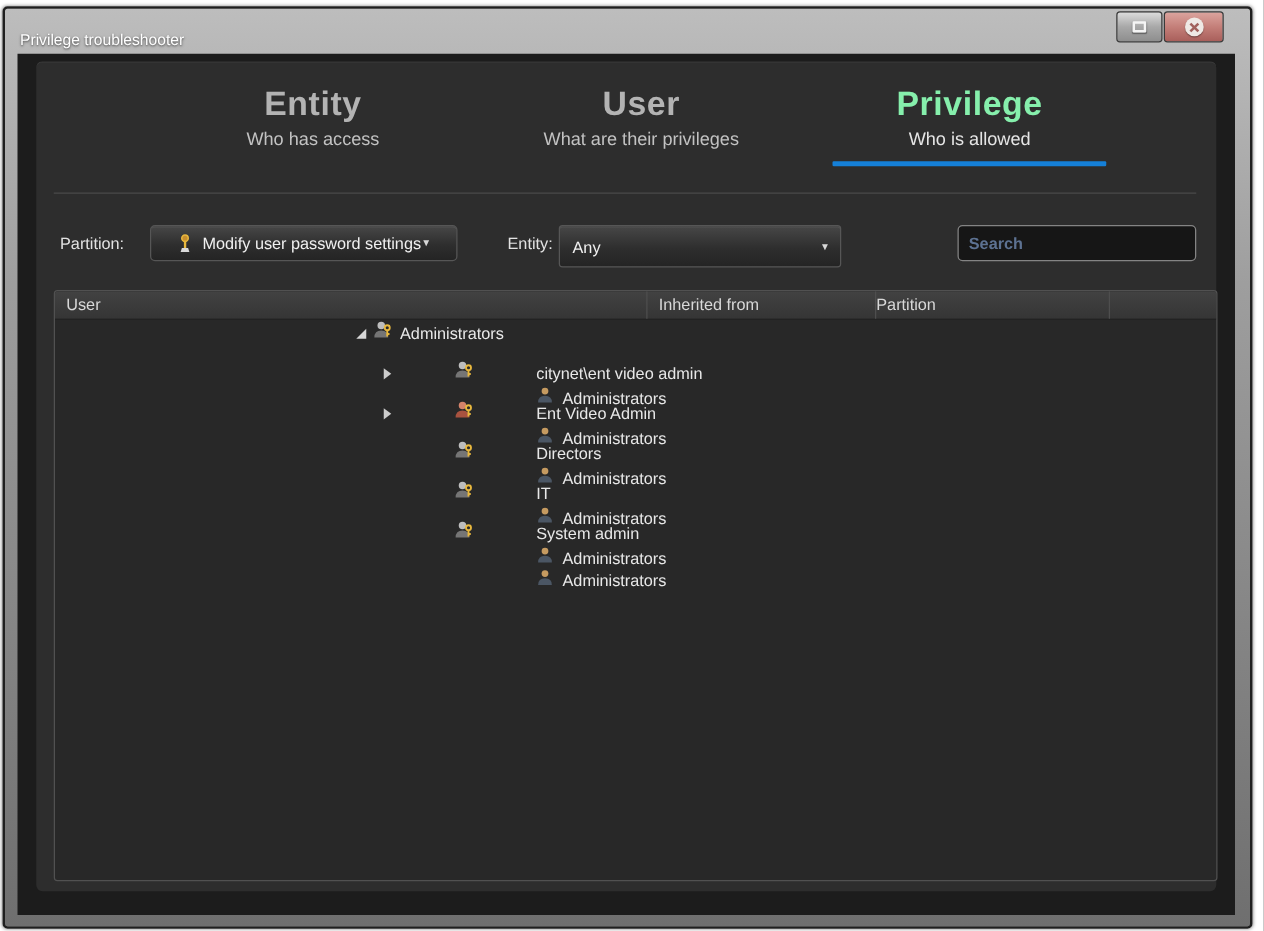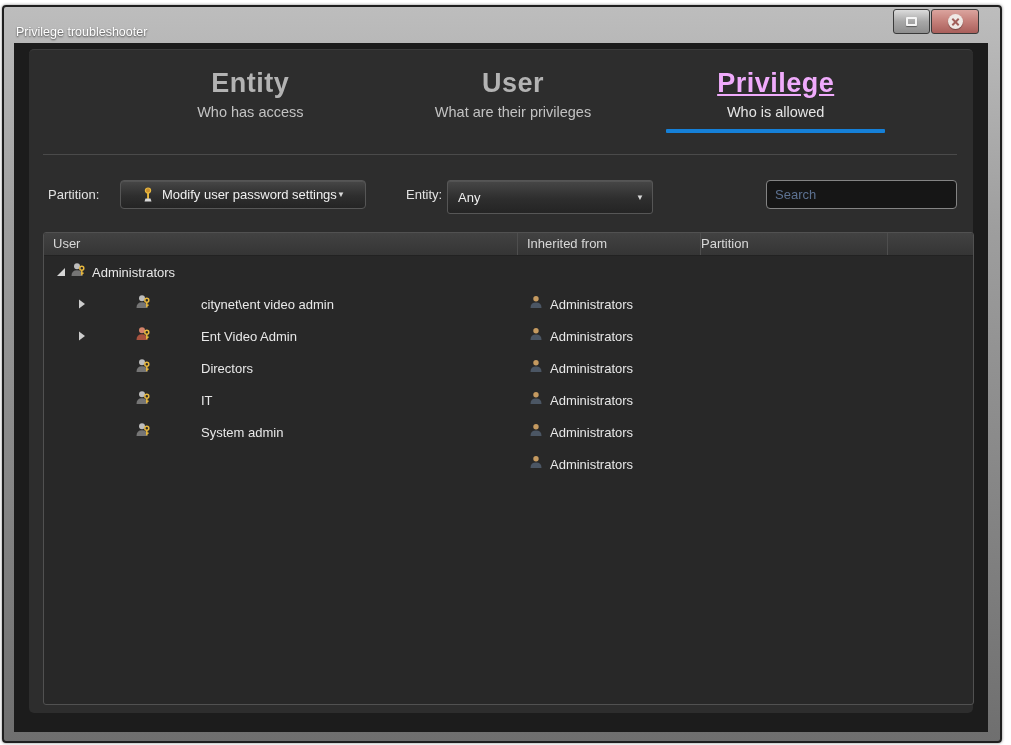--- a/index.html
+++ b/index.html
@@ -41,66 +41,66 @@
     position:absolute; left:15px; top:6px; right:15px; height:664px;
     background:#2d2d2d; border-radius:5px; border-top:1px solid #3d3d3d;
   }
 
   
   .tabs { position:absolute; left:112px; top:18px; width:744px; display:flex;gap:44px; }
   .tab { width:248px; text-align:center; cursor:pointer; }
   .tab-title { font-size:27px; font-weight:bold; color:#b3b3b3; letter-spacing:.5px; }
   .tab-sub { font-size:14.5px; color:#c2c2c2; margin-top:5px; }
   .tab .underline { height:4px; margin-top:9px; border-radius:1px; background:transparent; }
-  .tab.active .tab-title { color:#f0abfc;text-decoration:underline; }
+  .tab.active .tab-title { color:#86efac; }
   .tab.active .tab-sub { color:#e5e5e5; }
   .tab.active .underline { background:#1580d8; }
   .tabs-divider { position:absolute; left:14px; right:16px; top:104px; height:1px; background:#4a4a4a; }
 
   
   .filters { position:absolute; left:0; top:130px; right:0; height:30px; }
   .flt-label { position:absolute; top:7px; font-size:13px; color:#e2e2e2; }
   .lbl-privilege { left:19px; }
   .lbl-entity { left:377px; }
   .drop-btn {
     position:absolute; top:0; height:29px; display:flex; align-items:center;
     background:linear-gradient(#474747,#2e2e2e 55%,#242424);
     border:1px solid #565656; border-radius:4px; cursor:pointer;
     box-shadow:inset 0 1px 0 rgba(255,255,255,.07);
   }
   .drop-privilege { left:91px; width:246px; padding:0 20px; }
-  .drop-entity { left:418px; width:206px; border-radius:3px; padding:16px 8px; }
+  .drop-entity { left:418px; width:226px; border-radius:3px; padding:16px 8px; }
   .drop-text { font-size:13px; color:#f0f0f0; margin-left:7px; white-space:nowrap; }
   .drop-entity .drop-text { margin-left:2px; }
   .caret { margin-left:auto; font-size:8px; color:#d8d8d8; }
   .search-box {
     position:absolute; left:737px; top:0; width:191px; height:29px;
     background:#161616; border:1px solid #848484; border-radius:4px;
     display:flex; align-items:center; padding:0 8px;
   }
   .search-box input {
     flex:1; background:transparent; border:none; outline:none;
-    font-size:13px; color:#f97316; font-family:"Liberation Sans", sans-serif;
+    font-size:13px; color:#f97316; font-family:"Liberation Sans", sans-serif;font-weight:bold;
   }
   .search-box input::placeholder { color:#5d7292; opacity:1; }
 
   
   .table {
     position:absolute; left:14px; top:182px; width:931px; height:473px;
     background:#282828; border:1px solid #515151; border-radius:3px; overflow:hidden;
   }
   .thead { display:flex; height:23px; background:linear-gradient(#424242,#353535); border-bottom:1px solid #222; }
   .th { font-size:13px; color:#d8d8d8; padding:3px 0 0 9px; }
   .th + .th { border-left:1px solid #4e4e4e; }
   .th-user { width:473px; }
   .th-inh { width:183px; }
   .th-part { width:187px; padding-left:0; }
   .th-extra { flex:1; }
   .tbody { position:relative; }
-  .trow { display:flex; height:32px; align-items:center; cursor:default; }
+  .trow { display:flex; height:32px; align-items:center; cursor:default;flex-direction:column; }
   .cell { height:100%; display:flex; align-items:center; }
   .user-cell { width:473px; }
   .inh-cell { width:183px; padding-left:12px; }
   .part-cell { width:187px; padding-left:12px; }
   .rowtext { font-size:13px; color:#e8e8e8; white-space:nowrap; }
   .lvl0 { padding-left:10px; }
   .lvl1 { padding-left:31px;gap:44px; }
   .expander { width:13px; display:flex; align-items:center; justify-content:center; flex:0 0 13px; cursor:pointer; }
   .expander.hidden { visibility:hidden; }
   .gicon { margin:0 6px 0 3px; flex:0 0 16px; }

